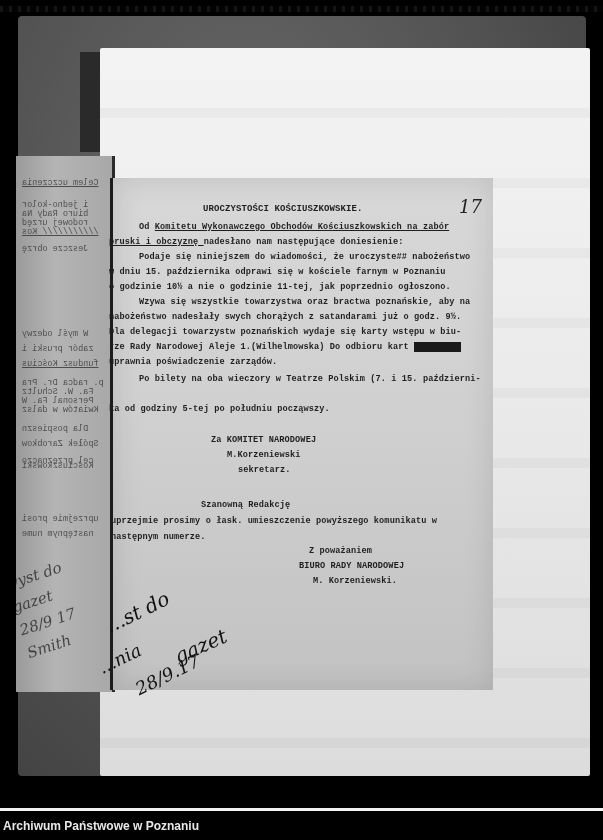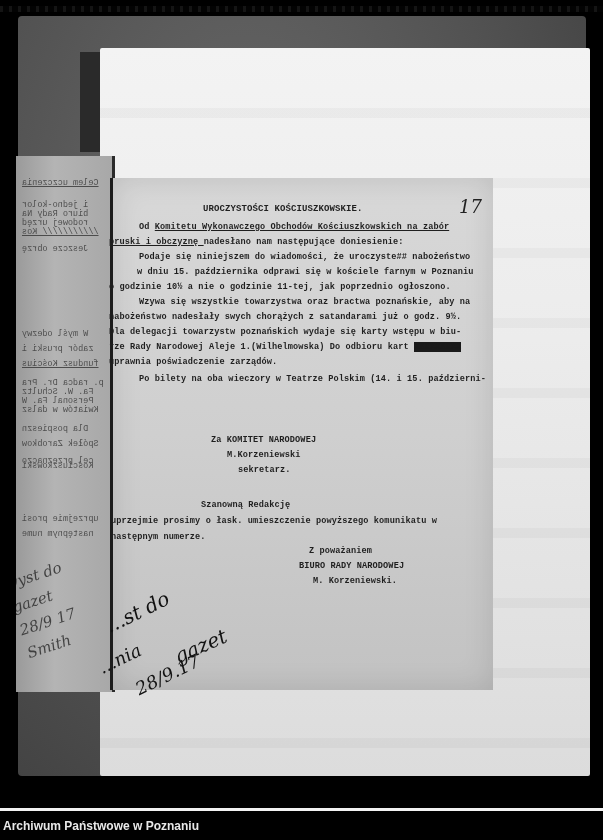--- a/index.html
+++ b/index.html
@@ -144,28 +144,29 @@
     </div>
   </div>
 
   <div class="letter">
     <div class="folio">17</div>
     <div class="t" style="left:90px; top:26px; font-size:9px;">UROCZYSTOŚCI KOŚCIUSZKOWSKIE.</div>
 
     <div class="t" style="left:-4px; top:59px;"><span class="ul">pruski i obczyznę </span><span> nadesłano nam następujące doniesienie:</span></div>
     <div class="t" style="left:26px; top:44px;"><span>Od </span><span class="ul">Komitetu Wykonawczego Obchodów Kościuszkowskich na zabór</span></div>
     <div class="t" style="left:26px; top:74px;">Podaje się niniejszem do wiadomości, że uroczyste## nabożeństwo</div>
-    <div class="t" style="left:-4px; top:89px;margin-left:28px;">w dniu 15. października odprawi się w kościele farnym w Poznaniu</div>
+    <div class="t" style="left:-4px; top:89px;">w dniu 15. października odprawi się w kościele farnym w Poznaniu</div>
     <div class="t" style="left:-4px; top:104px;">o godzinie 10½ a nie o godzinie 11-tej, jak poprzednio ogłoszono.</div>
     <div class="t" style="left:26px; top:119px;">Wzywa się wszystkie towarzystwa oraz bractwa poznańskie, aby na</div>
     <div class="t" style="left:-4px; top:134px;">nabożeństwo nadesłały swych chorążych z satandarami już o godz. 9½.</div>
     <div class="t" style="left:-4px; top:149px;">Dla delegacji towarzystw poznańskich wydaje się karty wstępu w biu-</div>
     <div class="t" style="left:-4px; top:164px;"><span>rze Rady Narodowej Aleje 1.(Wilhelmowska) Do odbioru kart </span><span class="strike">XXXXXXXXX</span></div>
     <div class="t" style="left:-4px; top:179px;">uprawnia poświadczenie zarządów.</div>
-    <div class="t" style="left:26px; top:196px;">Po bilety na oba wieczory w Teatrze Polskim (14. i 15. październi-</div>
+    <div class="t" style="left:26px; top:196px;">Po bilety na oba wieczory w Teatrze Polskim (7. i 15. październi-</div>
+    <div class="t" style="left:-4px; top:226px;">ka od godziny 5-tej po południu począwszy.</div>
 
     <div class="t" style="left:98px; top:257px;">Za KOMITET NARODOWEJ</div>
     <div class="t" style="left:114px; top:272px;">M.Korzeniewski</div>
     <div class="t" style="left:125px; top:287px;">sekretarz.</div>
 
     <div class="t" style="left:88px; top:322px;">Szanowną Redakcję</div>
     <div class="t" style="left:-2px; top:338px;">uprzejmie prosimy o łask. umieszczenie powyższego komunikatu w</div>
     <div class="t" style="left:-2px; top:354px;">następnym numerze.</div>
 
     <div class="t" style="left:196px; top:368px;">Z poważaniem</div>

